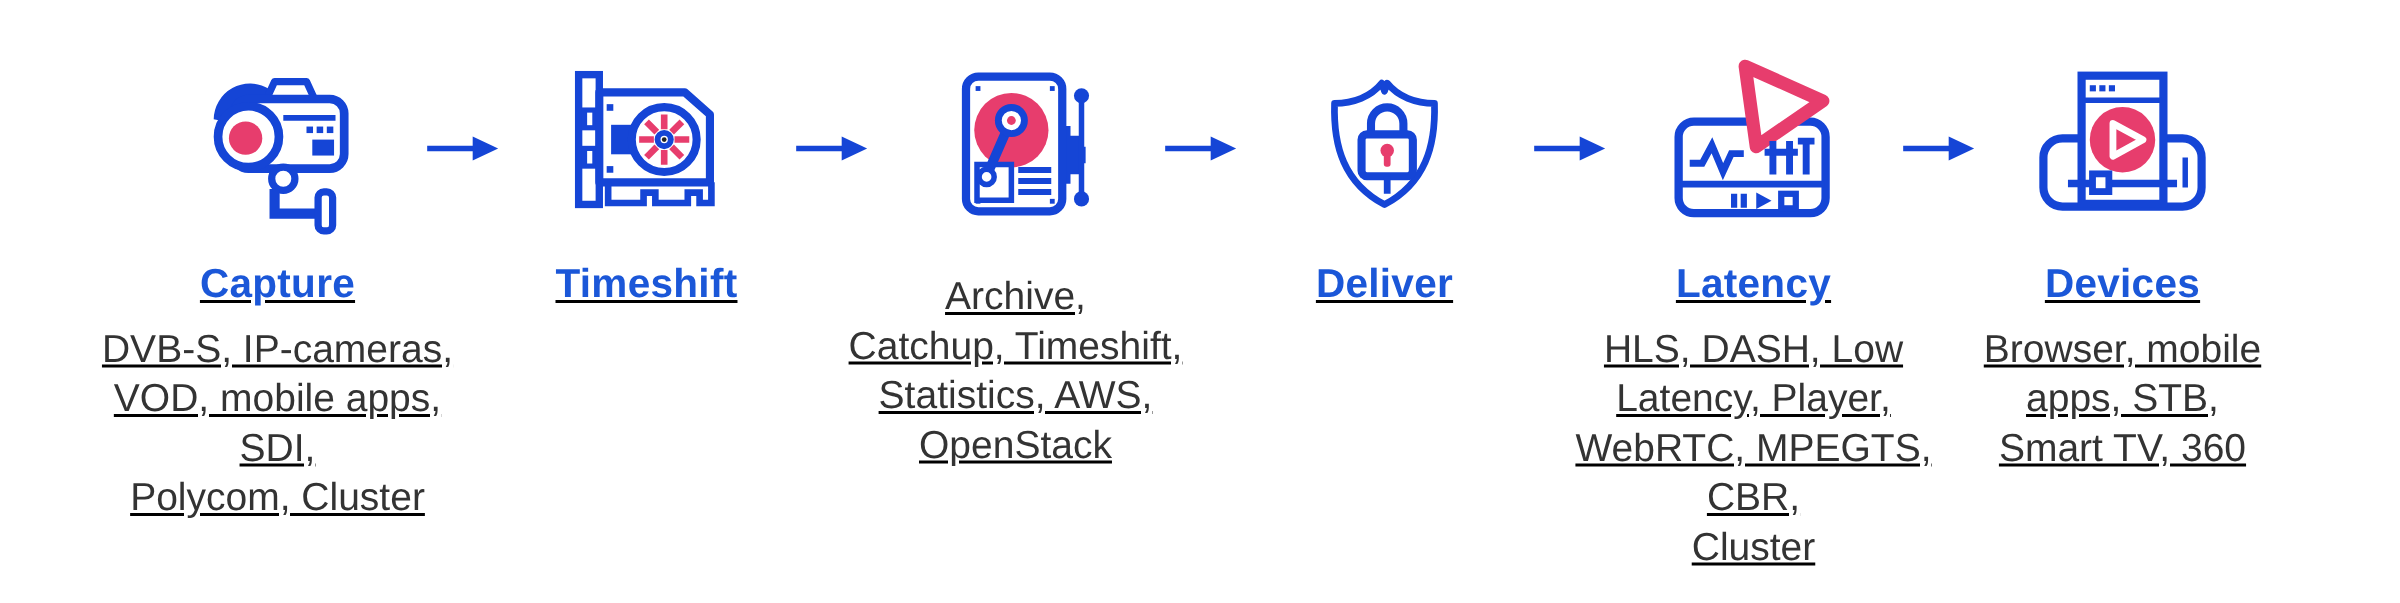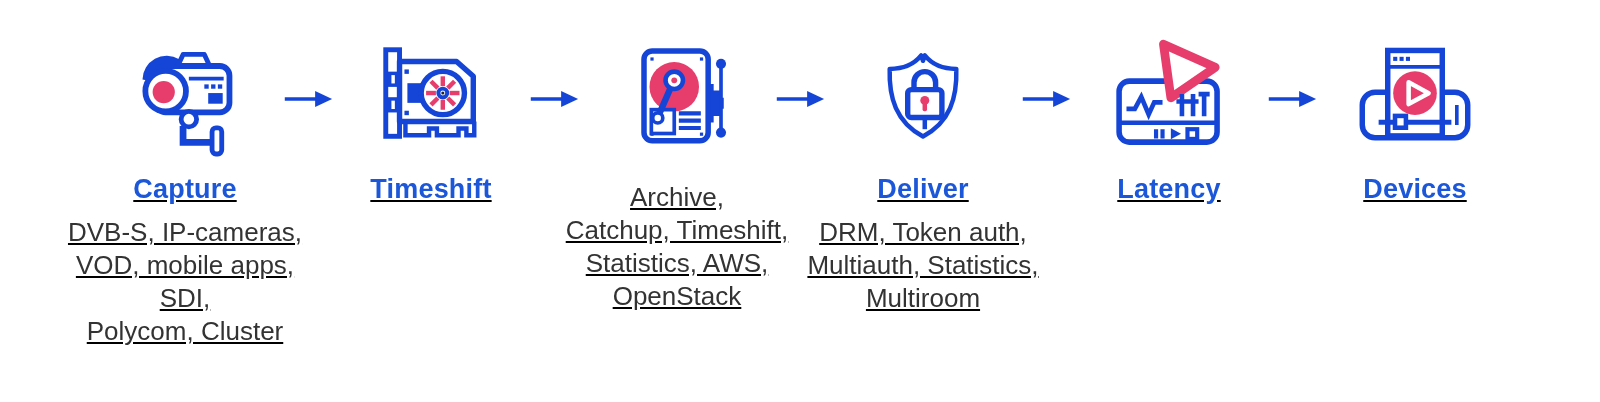--- a/index.html
+++ b/index.html
@@ -139,23 +139,20 @@
       <svg width="108" height="118" viewBox="0 0 120 120">
         <path d="M23 31 C37 31 50 26 58 16 L60 22 L62 16 C70 26 83 31 97 31 C98 63 90 90 60 106 C30 90 22 63 23 31 Z" fill="none" stroke="#1545d6" stroke-width="5" stroke-linejoin="round"></path>
         <path d="M50 56 V46 A12 12 0 0 1 74 46 V56" fill="none" stroke="#1545d6" stroke-width="6"></path>
         <rect x="43" y="54" width="38" height="31" rx="4" fill="#fff" stroke="#1545d6" stroke-width="6"></rect>
         <circle cx="62" cy="66" r="5" fill="#e73d6d"></circle>
         <rect x="59.5" y="68" width="5" height="10" rx="2" fill="#e73d6d"></rect>
         <path d="M62 85 V98" stroke="#1545d6" stroke-width="5"></path>
       </svg>
     </div>
     <h2 class="stage-title">Deliver</h2>
-    <p class="stage-desc">DRM, Token auth,
-Multiauth, Statistics,
-Multiroom</p>
   </div>
 
   <div class="arrow">
     <svg width="50" height="24" viewBox="0 0 56 24">
       <path d="M2 12 H37" stroke="#1545d6" stroke-width="4"></path>
       <polygon points="36,3 55,12 36,21" fill="#1545d6"></polygon>
     </svg>
   </div>
 
   <div class="stage">
@@ -166,20 +163,24 @@
         <path d="M20 76 H29 L36 63 L44 82 L50 69 H59" fill="none" stroke="#1545d6" stroke-width="5"></path>
         <path d="M80 60 V84 M92 60 V84 M104 60 V84" stroke="#1545d6" stroke-width="5"></path>
         <path d="M74 68 H86 M86 68 H98 M98 60 H110" stroke="#1545d6" stroke-width="5"></path>
         <path d="M13 91 H117" stroke="#1545d6" stroke-width="5"></path>
         <path d="M52 98 V108 M59 98 V108" stroke="#1545d6" stroke-width="4.5"></path>
         <path d="M68 97 L79 103 L68 109 Z" fill="#1545d6"></path>
         <rect x="86" y="98" width="10.5" height="10.5" fill="none" stroke="#1545d6" stroke-width="4.5"></rect>
       </svg>
     </div>
     <h2 class="stage-title">Latency</h2>
+    <p class="stage-desc">HLS, DASH, Low
+Latency, Player,
+WebRTC, MPEGTS, CBR,
+Cluster</p>
   </div>
 
   <div class="arrow">
     <svg width="50" height="24" viewBox="0 0 56 24">
       <path d="M2 12 H37" stroke="#1545d6" stroke-width="4"></path>
       <polygon points="36,3 55,12 36,21" fill="#1545d6"></polygon>
     </svg>
   </div>
 
   <div class="stage">
@@ -192,15 +193,18 @@
         <rect x="42" y="19" width="4.5" height="4.5" fill="#1545d6"></rect>
         <rect x="49" y="19" width="4.5" height="4.5" fill="#1545d6"></rect>
         <rect x="56" y="19" width="4.5" height="4.5" fill="#1545d6"></rect>
         <circle cx="66" cy="59" r="24" fill="#e73d6d"></circle>
         <path d="M59 47 L81 59 L59 71 Z" fill="none" stroke="#fff" stroke-width="5" stroke-linejoin="round"></path>
         <path d="M26 91 H106" stroke="#1545d6" stroke-width="5.5"></path>
         <rect x="44" y="84" width="12" height="13" fill="#fff" stroke="#1545d6" stroke-width="5"></rect>
       </svg>
     </div>
     <h2 class="stage-title">Devices</h2>
+    <p class="stage-desc">Browser, mobile
+apps, STB,
+Smart TV, 360</p>
   </div>
 
 </div>
 
 </body></html>

